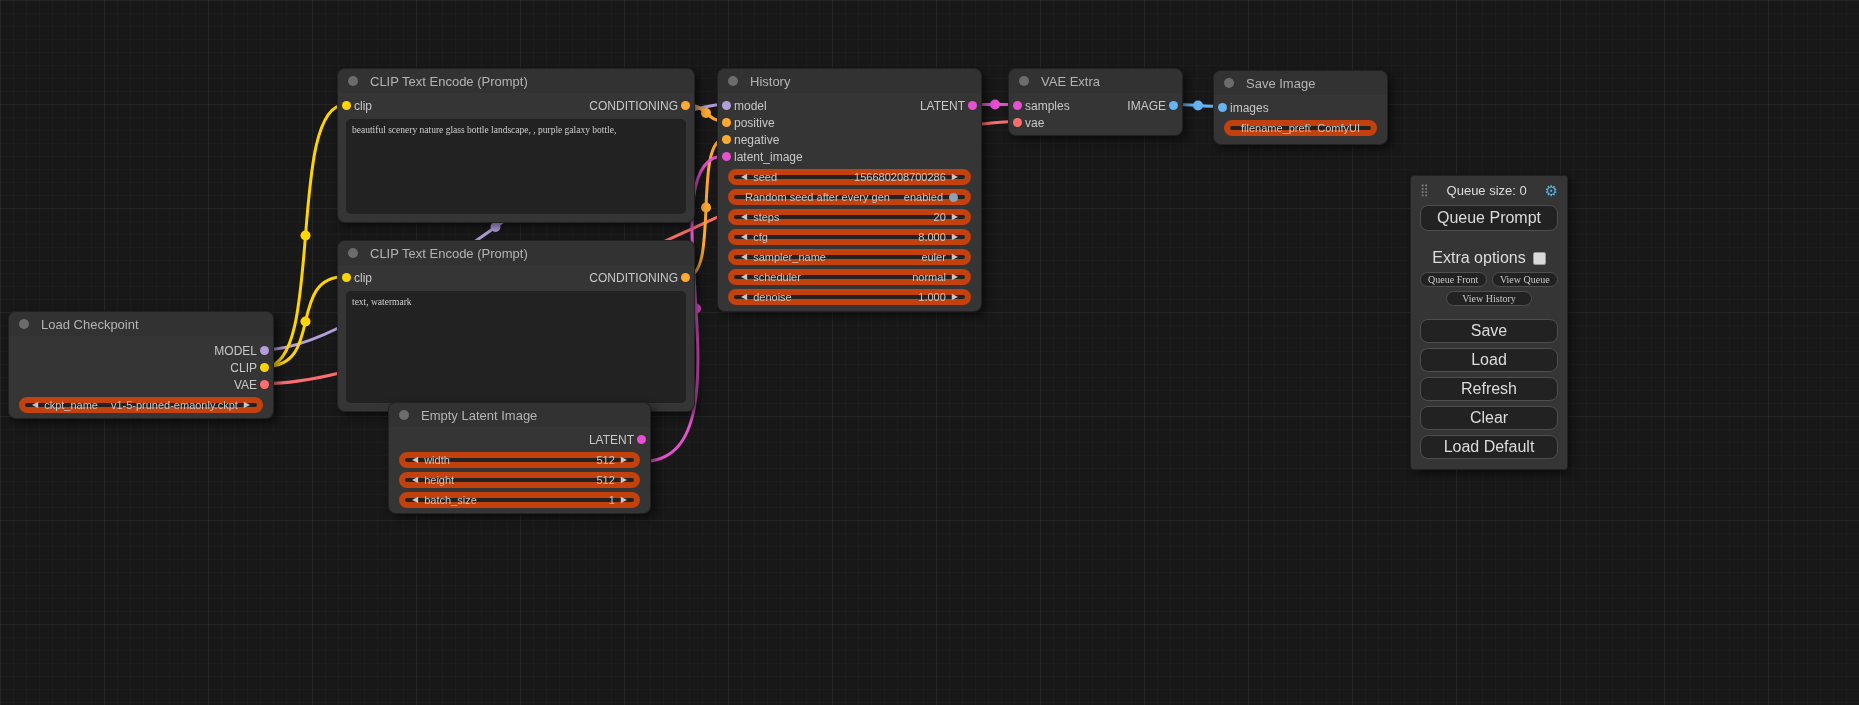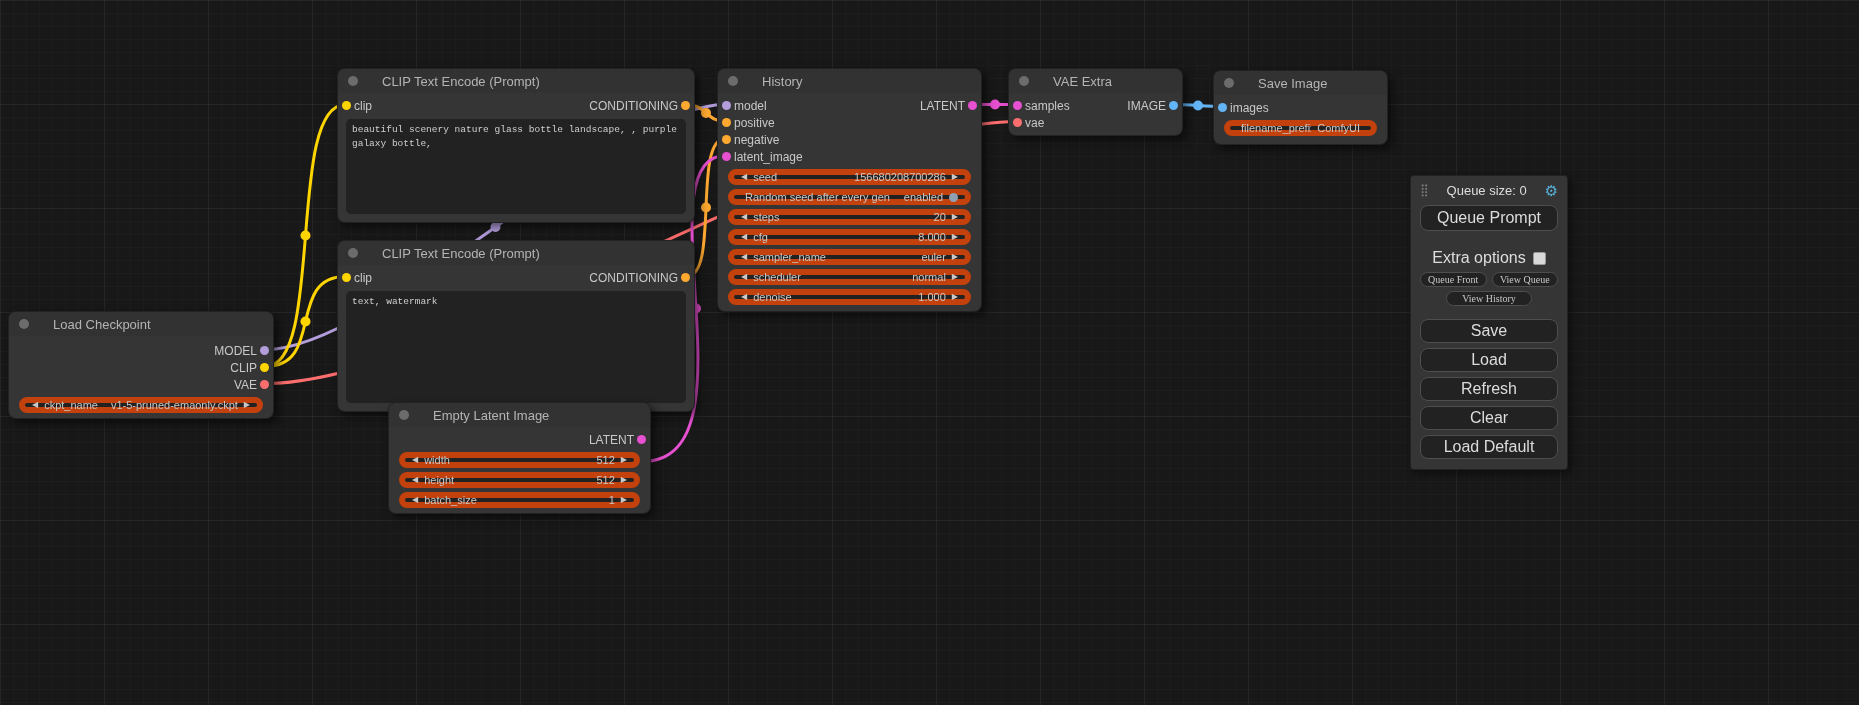--- a/index.html
+++ b/index.html
@@ -12,39 +12,39 @@
       linear-gradient(rgba(255,255,255,0.040) 1px, transparent 1px),
       linear-gradient(90deg, rgba(255,255,255,0.040) 1px, transparent 1px),
       linear-gradient(rgba(255,255,255,0.016) 1px, transparent 1px),
       linear-gradient(90deg, rgba(255,255,255,0.016) 1px, transparent 1px);
     background-size:104px 104px,104px 104px,13px 13px,13px 13px;
   }
   .wires{position:absolute;left:0;top:0;z-index:1;pointer-events:none}
   .node{position:absolute;z-index:2;background:#353535;border:1px solid rgba(0,0,0,.35);
     border-radius:8px;box-shadow:4px 4px 10px rgba(0,0,0,.55);
     display:flex;flex-direction:column;color:#c8c8c8}
-  .ntitle{height:24px;flex:0 0 24px;display:flex;align-items:center;gap:24px;padding:0 10px;
+  .ntitle{height:24px;flex:0 0 24px;display:flex;align-items:center;gap:12px;padding:0 10px;
     background:#323232;border-radius:7px 7px 0 0;color:#b4b4b4;font-size:13px;white-space:nowrap}
   .cdot{width:10px;height:10px;border-radius:50%;background:#6c6c6c;flex:0 0 10px}
   .nbody{flex:1;display:flex;flex-direction:column;padding-top:4px;min-height:0}
   .srow{position:relative;height:17px;flex:0 0 17px;display:flex;align-items:center;
     justify-content:space-between;padding:0 16px;font-size:12px;color:#c8c8c8;white-space:nowrap}
   .srow.outonly{justify-content:flex-end}
   .sdot{position:absolute;width:9px;height:9px;border-radius:50%;top:4px;background:#888}
   .sdot.in{left:4px}
   .sdot.out{right:4px}
   .widget{flex:0 0 16px;height:16px;margin:4px 10px 0;background:#222;border:6px solid #c2410c;
     border-radius:9px;display:flex;align-items:center;padding:0 7px;font-size:11px;
     color:#c8c8c8;gap:6px;white-space:nowrap}
   .widget .arr{font-size:8px;color:#c8c8c8;line-height:1}
   .widget .wl{flex:1;text-align:left;overflow:hidden}
   .widget .wv{text-align:right}
   .tdot{width:9px;height:9px;border-radius:50%;background:#8fa0b3;flex:0 0 9px}
   .ntext{flex:1;margin:5px 8px 8px;background:#222;border-radius:5px;padding:4px 6px;
-    font-family:Liberation Mono, monospace;font-size:9.5px;line-height:1.5;color:#cfcfcf;
+    font-family:Liberation Serif, serif;font-size:9.5px;line-height:1.5;color:#cfcfcf;
     white-space:pre-wrap;word-break:break-word;overflow:hidden}
   
   .menu{position:absolute;z-index:3;left:1410px;top:175px;width:158px;background:#353535;
     border:1px solid rgba(0,0,0,.35);border-radius:4px;box-shadow:3px 3px 10px rgba(0,0,0,.5);
     padding:4px 9px 10px;color:#ddd}
   .mhead{display:flex;align-items:center;height:20px;gap:4px}
   .mgrip{color:#7d7d7d;font-size:12px;cursor:move;line-height:1}
   .mtitle{flex:1;text-align:center;font-size:13px;color:#ddd}
   .mgear{font-size:15px;line-height:1;cursor:pointer}
   .btn{display:block;width:100%;background:#222;border:1px solid #4e4e4e;border-radius:8px;

